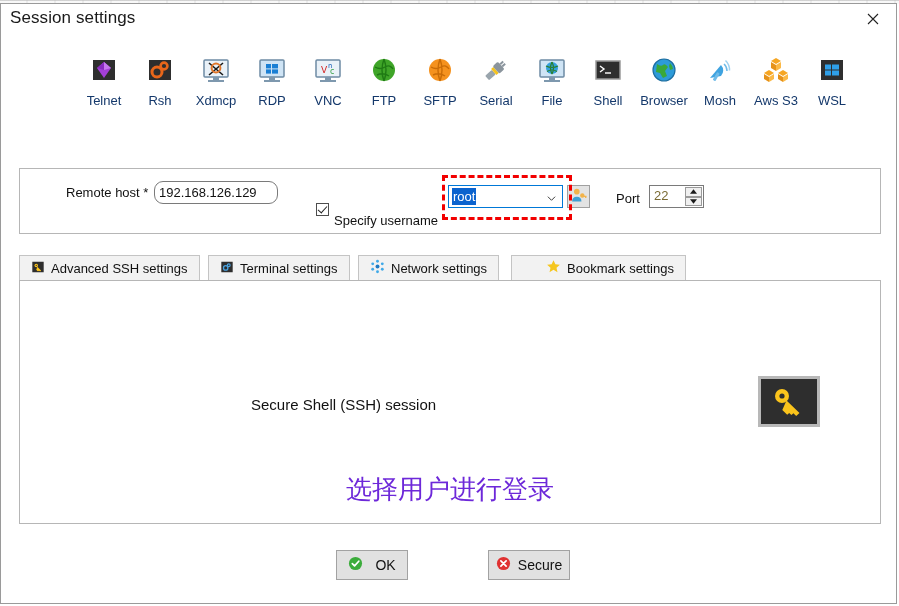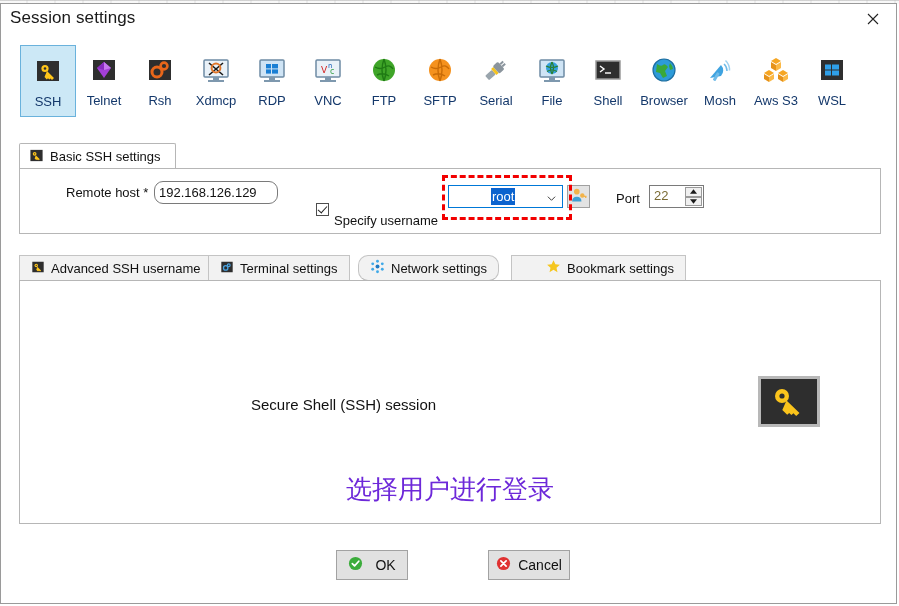--- a/index.html
+++ b/index.html
@@ -85,21 +85,21 @@
     content:"";position:absolute;left:3px;top:0px;width:4px;height:8px;
     border:solid #222;border-width:0 1.6px 1.6px 0;transform:rotate(42deg);
   }
 
   .combo{
     position:absolute;left:447px;top:181px;width:115px;height:23px;
     border:1px solid #0078d7;background:#fff;box-sizing:border-box;cursor:text;
   }
   .combo .val{
     position:absolute;left:3px;top:2px;font-size:13px;
-    background:#0b63ce;color:#fff;padding:0 1px;line-height:17px;margin-left:39px;
+    background:#0b63ce;color:#fff;padding:0 1px;line-height:17px;
   }
   .combo .caret{
     position:absolute;right:6px;top:5px;width:9px;height:9px;
   }
   .userbtn{
     position:absolute;left:566px;top:181px;width:23px;height:23px;
     background:#e3e3e3;border:1px solid #a0a0a0;box-sizing:border-box;
     display:flex;align-items:center;justify-content:center;cursor:pointer;
   }
 
@@ -169,31 +169,20 @@
       <span>
         <svg width="12" height="12" viewBox="0 0 12 12">
             <path d="M1 1 L11 11 M11 1 L1 11" stroke="#222" stroke-width="1.1" fill="none"></path>
           </svg>
       </span>
     </div>
   </div>
 
   <div class="proto-strip">
 
-    <div class="proto selected" style="left:19px">
-      <span class="glyph">
-        <svg class="icn" viewBox="0 0 32 32">
-            <rect x="5" y="6" width="22" height="20" fill="#2e2e2e"></rect>
-            <circle cx="13" cy="13.5" r="3.6" fill="#ffc61a"></circle>
-            <circle cx="13" cy="13.5" r="1.3" fill="#2e2e2e"></circle>
-            <path d="M15 16 L22 23 L20 25 L18.5 23.5 L17.3 24.6 L16 23.3 L14.8 24.5 L12.5 22" fill="#ffc61a"></path>
-          </svg>
-      </span>
-      <span class="plabel">SSH</span>
-    </div>
 
     <div class="proto" style="left:75px">
       <span class="glyph">
         <svg class="icn" viewBox="0 0 32 32">
             <rect x="5" y="6" width="22" height="20" fill="#2e2e2e"></rect>
             <path d="M16 8 L23 14 L16 24 L9 14 Z" fill="#a43fd8"></path>
             <path d="M16 8 L23 14 L16 16 Z" fill="#c777ef"></path>
             <path d="M16 8 L9 14 L16 16 Z" fill="#8a2cc0"></path>
           </svg>
       </span>
@@ -362,33 +351,20 @@
             <rect x="9" y="10.5" width="6" height="5" fill="#2f9fe8"></rect>
             <rect x="16" y="10.5" width="7" height="5" fill="#2f9fe8"></rect>
             <rect x="9" y="16.5" width="6" height="5" fill="#2f9fe8"></rect>
             <rect x="16" y="16.5" width="7" height="5" fill="#2f9fe8"></rect>
           </svg>
       </span>
       <span class="plabel">WSL</span>
     </div>
   </div>
 
-  <div class="tabstrip1">
-    <div class="tab1">
-      <span>
-        <svg width="15" height="15" viewBox="0 0 32 32">
-            <rect x="3" y="4" width="26" height="24" fill="#2e2e2e"></rect>
-            <circle cx="12" cy="12.5" r="4" fill="#ffc61a"></circle>
-            <circle cx="12" cy="12.5" r="1.4" fill="#2e2e2e"></circle>
-            <path d="M14.5 15.5 L23 24 L20.8 26.2 L19.2 24.6 L17.9 25.8 L16.6 24.5 L15.3 25.7 L12 22.4" fill="#ffc61a"></path>
-          </svg>
-      </span>
-      <span>Basic SSH settings</span>
-    </div>
-  </div>
 
   <div class="groupbox">
     <div class="lbl" style="left:46px;top:16px;">Remote host *</div>
     <input class="tbox" style="left: 134px; top: 12px; width: 124px; height: 23px; border-radius: 9px;" value="192.168.126.129">
   </div>
 
   <div class="cbwrap" style="left:315px;top:187px;">
     <span class="cbox checked"></span>
     <span class="lbl" style="position:static;margin-top:22px;">Specify username</span>
   </div>
@@ -435,33 +411,33 @@
   <div class="tabstrip2">
     <div class="tab2" style="left:0;">
       <span>
         <svg width="14" height="14" viewBox="0 0 32 32">
             <rect x="3" y="4" width="26" height="24" fill="#2e2e2e"></rect>
             <circle cx="12" cy="12.5" r="4" fill="#ffc61a"></circle>
             <circle cx="12" cy="12.5" r="1.4" fill="#2e2e2e"></circle>
             <path d="M14.5 15.5 L23 24 L20.8 26.2 L19.2 24.6 L17.9 25.8 L16.6 24.5 L15.3 25.7 L12 22.4" fill="#ffc61a"></path>
           </svg>
       </span>
-      <span>Advanced SSH username</span>
+      <span>Advanced SSH settings</span>
     </div>
     <div class="tab2" style="left:189px;">
       <span>
         <svg width="14" height="14" viewBox="0 0 32 32">
             <rect x="3" y="4" width="26" height="24" fill="#2e2e2e"></rect>
             <circle cx="13" cy="18" r="5" fill="none" stroke="#4aa3e0" stroke-width="3"></circle>
             <circle cx="20" cy="12" r="3.2" fill="none" stroke="#4aa3e0" stroke-width="2.6"></circle>
           </svg>
       </span>
       <span>Terminal settings</span>
     </div>
-    <div class="tab2" style="left:339px;border-radius:10px;">
+    <div class="tab2" style="left:339px;">
       <span>
         <svg width="15" height="15" viewBox="0 0 20 20">
             <circle cx="10" cy="10" r="2.6" fill="#1e7ac4"></circle>
             <circle cx="10" cy="3" r="1.9" fill="#3fa9e8"></circle>
             <circle cx="10" cy="17" r="1.9" fill="#3fa9e8"></circle>
             <circle cx="3.6" cy="6.4" r="1.9" fill="#3fa9e8"></circle>
             <circle cx="16.4" cy="6.4" r="1.9" fill="#3fa9e8"></circle>
             <circle cx="3.6" cy="13.6" r="1.9" fill="#3fa9e8"></circle>
             <circle cx="16.4" cy="13.6" r="1.9" fill="#3fa9e8"></circle>
           </svg>
@@ -502,16 +478,16 @@
     <span>OK</span>
   </div>
 
   <div class="btn" id="cancel-button">
     <span>
       <svg width="15" height="15" viewBox="0 0 16 16">
           <circle cx="8" cy="8" r="7" fill="#e03131"></circle>
           <path d="M5.2 5.2 L10.8 10.8 M10.8 5.2 L5.2 10.8" stroke="#fff" stroke-width="1.8" fill="none" stroke-linecap="round"></path>
         </svg>
     </span>
-    <span>Cancel</span>
+    <span>Secure</span>
   </div>
 
 </div>
 
 </body></html>

